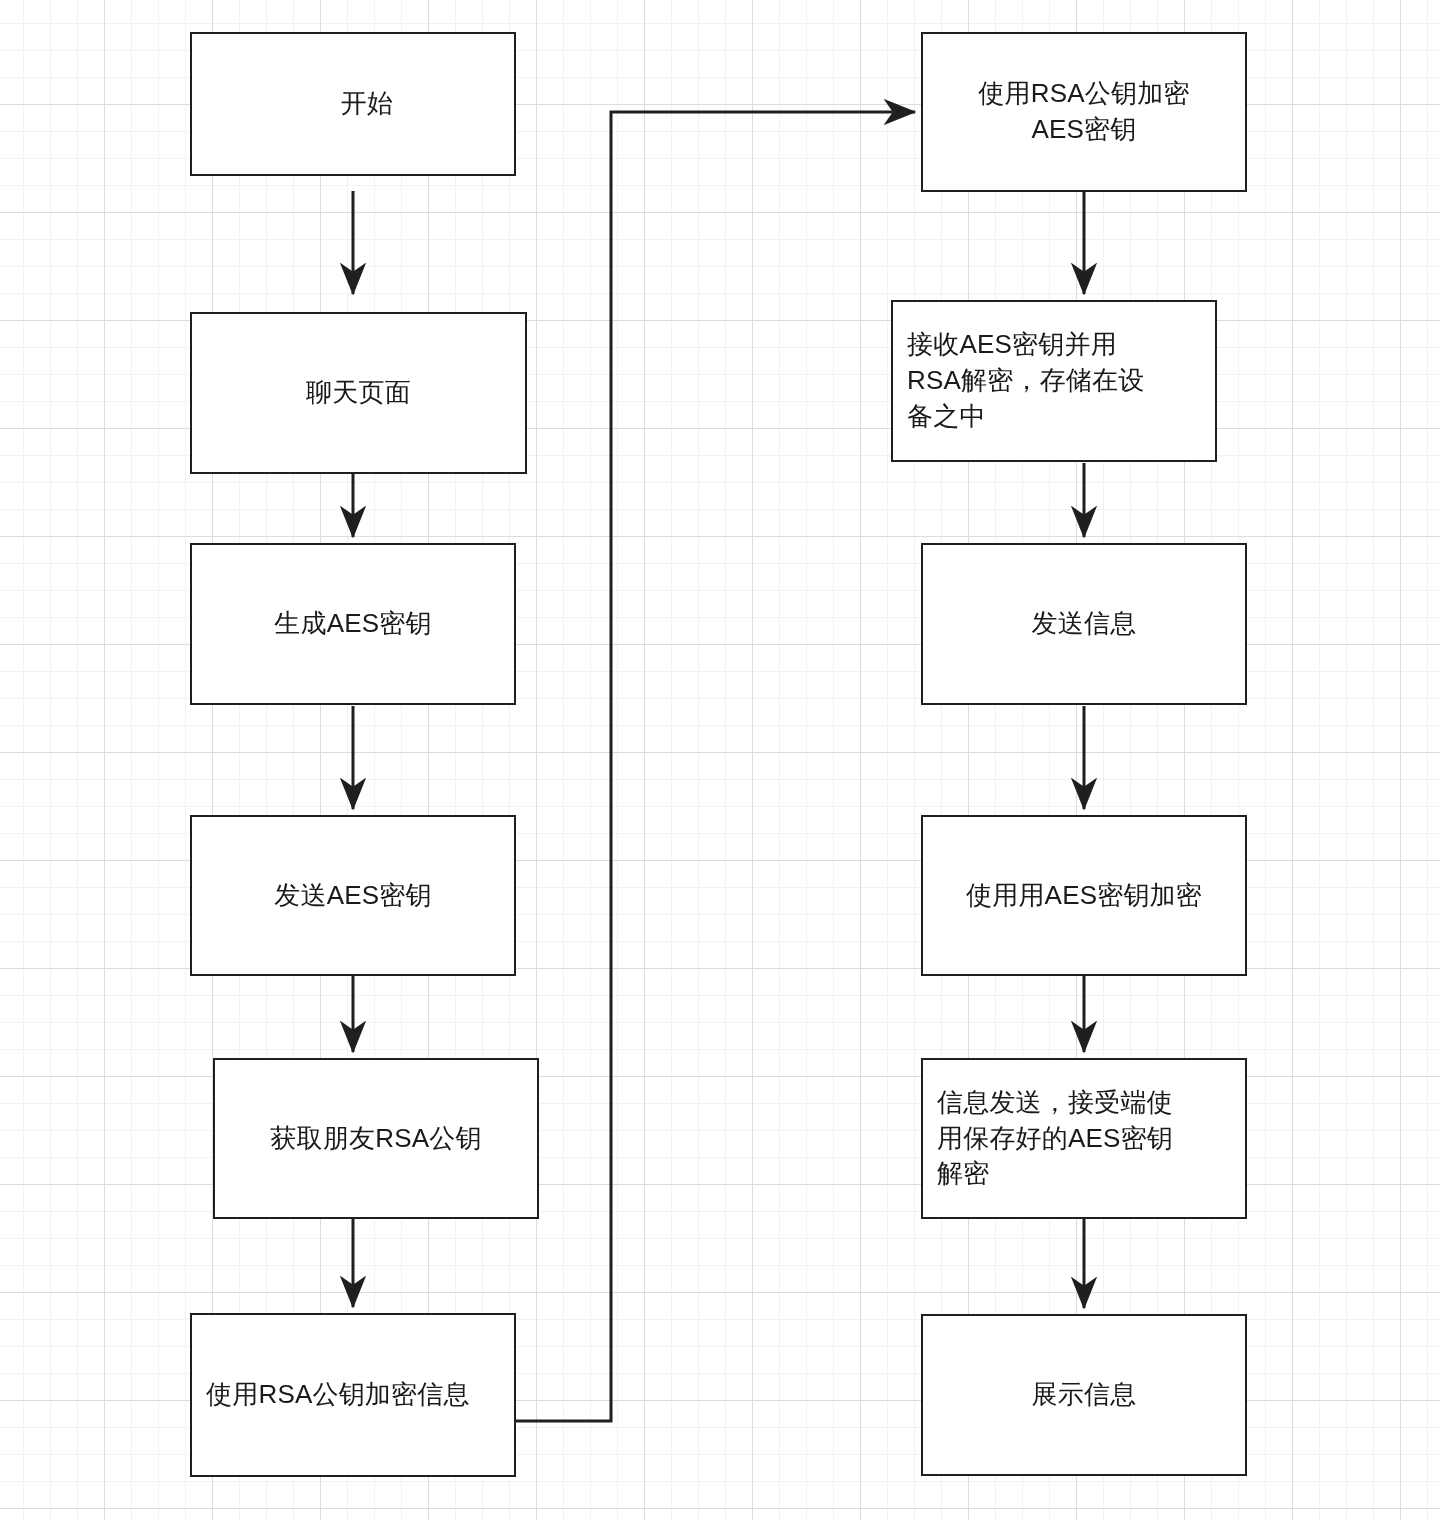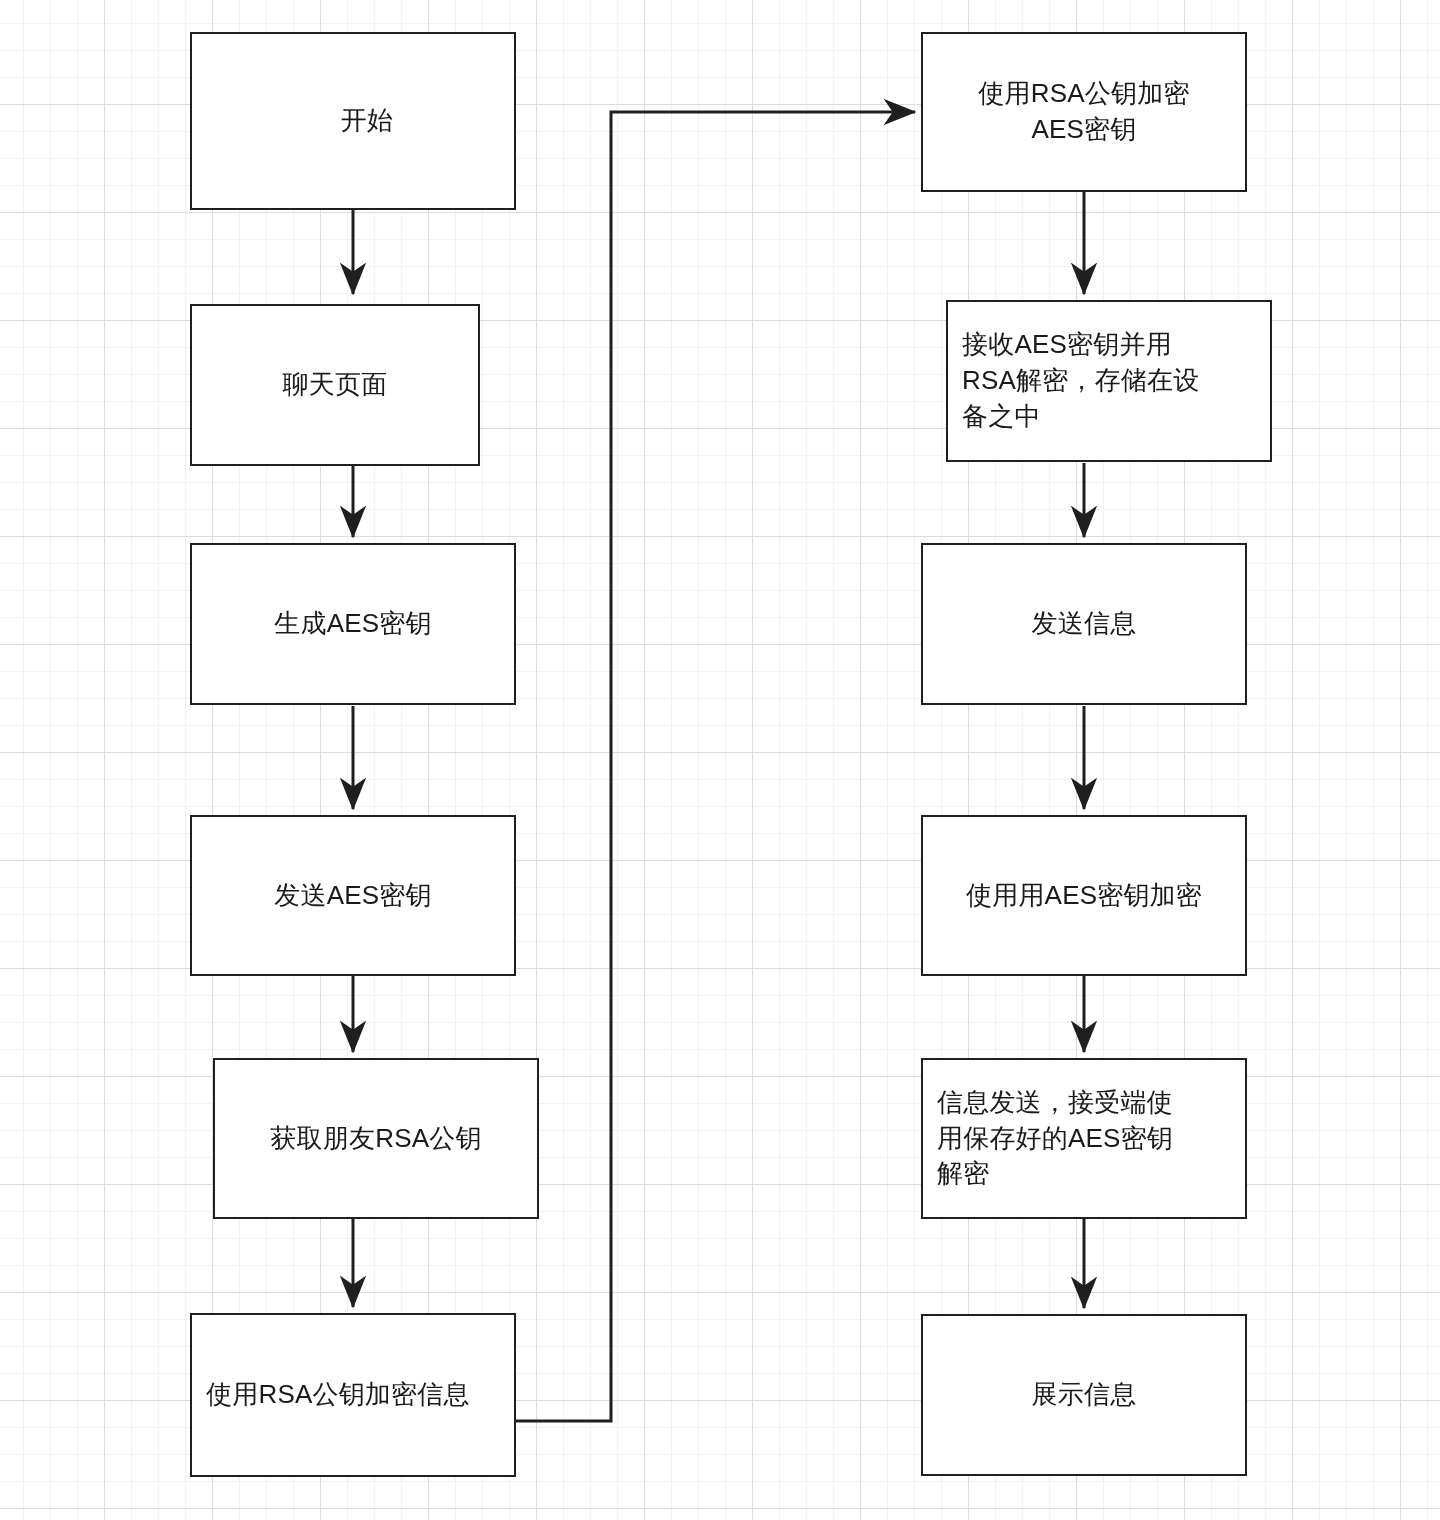--- a/index.html
+++ b/index.html
@@ -89,25 +89,25 @@
       <line x1="1084" y1="191" x2="1084" y2="294"></line>
       <line x1="1084" y1="463" x2="1084" y2="537"></line>
       <line x1="1084" y1="706" x2="1084" y2="809"></line>
       <line x1="1084" y1="976" x2="1084" y2="1052"></line>
       <line x1="1084" y1="1219" x2="1084" y2="1308"></line>
 
       <path d="M516,1421 L611,1421 L611,112 L915,112"></path>
     </g>
   </svg>
 
-  <div class="node" style="left:190px; top:32px; width:326px; height:178px;padding-left:28px;">
+  <div class="node" style="left:190px; top:32px; width:326px; height:144px;padding-left:28px;">
     <span class="label">开始</span>
   </div>
 
-  <div class="node" style="left:190px; top:304px; width:290px; height:162px;">
+  <div class="node" style="left:190px; top:312px; width:337px; height:162px;">
     <span class="label">聊天页面</span>
   </div>
 
   <div class="node" style="left:190px; top:543px; width:326px; height:162px;">
     <span class="label">生成AES密钥</span>
   </div>
 
   <div class="node" style="left:190px; top:815px; width:326px; height:161px;text-align:right;">
     <span class="label">发送AES密钥</span>
   </div>
@@ -118,21 +118,21 @@
 
   <div class="node justify" style="left:190px; top:1313px; width:326px; height:164px;">
     <span class="label">使用RSA公钥加密信息</span>
   </div>
 
   <div class="node" style="left:921px; top:32px; width:326px; height:160px;justify-content:center;">
     <span class="label">使用RSA公钥加密
 AES密钥</span>
   </div>
 
-  <div class="node justify" style="left:946px; top:300px; width:326px; height:162px;">
+  <div class="node justify" style="left:891px; top:300px; width:326px; height:162px;">
     <span class="label">接收AES密钥并用
 RSA解密，存储在设
 备之中</span>
   </div>
 
   <div class="node" style="left:921px; top:543px; width:326px; height:162px;text-align:right;">
     <span class="label">发送信息</span>
   </div>
 
   <div class="node justify" style="left:921px; top:1058px; width:326px; height:161px;">

